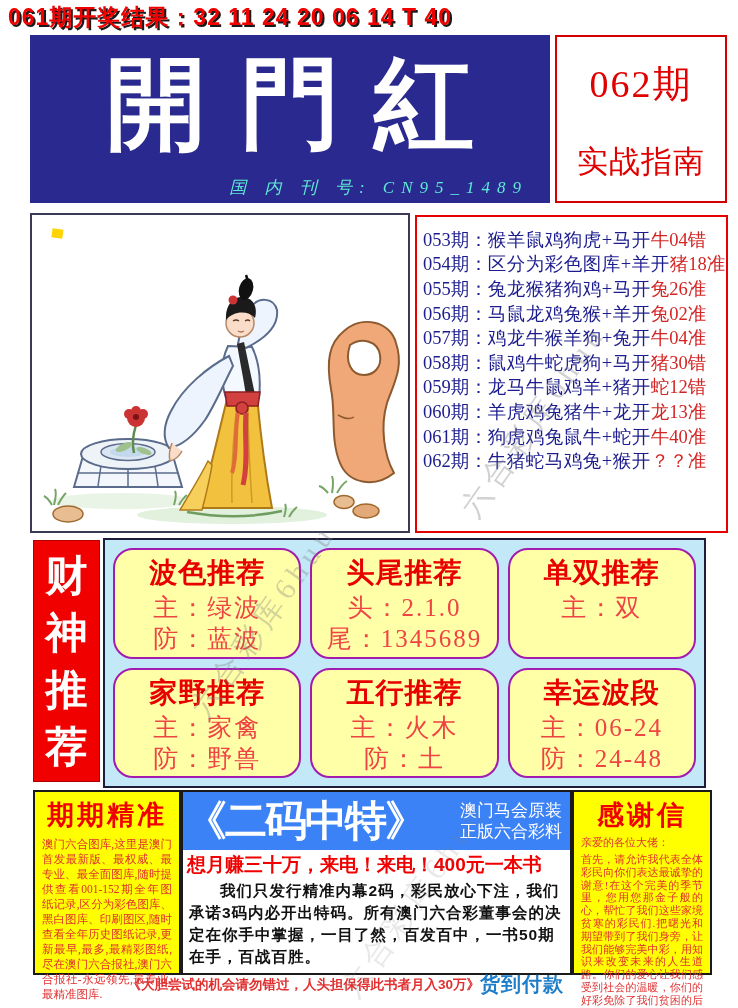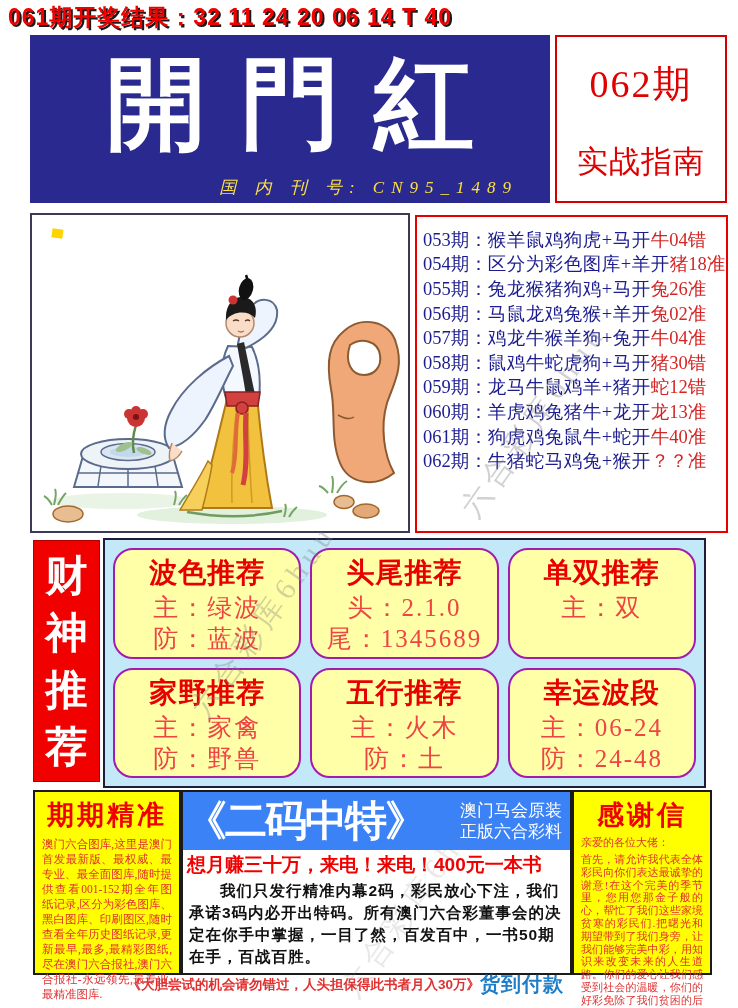--- a/index.html
+++ b/index.html
@@ -11,21 +11,21 @@
   .top-bar span{position:absolute;left:8px;top:2px;
         font-family:"Liberation Sans","DejaVu Sans",sans-serif;
         font-weight:bold;font-size:23px;color:#f10000;letter-spacing:1px;
         text-shadow:2px 2px 0 #1a1a1a;}
 
   
   .masthead{position:absolute;left:30px;top:35px;width:520px;height:168px;background:#29298f;}
   .mast-title{position:absolute;left:0;top:10px;width:520px;text-align:center;
         color:#ffffff;font-weight:bold;font-size:100px;letter-spacing:34px;
         text-indent:34px;line-height:120px;}
-  .pub-no{position:absolute;right:32px;bottom:4px;color:#fde047;font-size:17px;
+  .pub-no{position:absolute;right:22px;bottom:4px;color:#5eead4;font-size:17px;
         font-style:italic;letter-spacing:7px;}
 
   .issue-box{position:absolute;left:555px;top:35px;width:172px;height:168px;
         background:#ffffff;border:2px solid #d40000;box-sizing:border-box;}
   .issue-no{position:absolute;left:0;top:22px;width:100%;text-align:center;
         color:#e00000;font-size:38px;letter-spacing:2px;}
   .issue-sub{position:absolute;left:0;bottom:18px;width:100%;text-align:center;
         color:#e00000;font-size:31px;letter-spacing:1px;}
 
   

